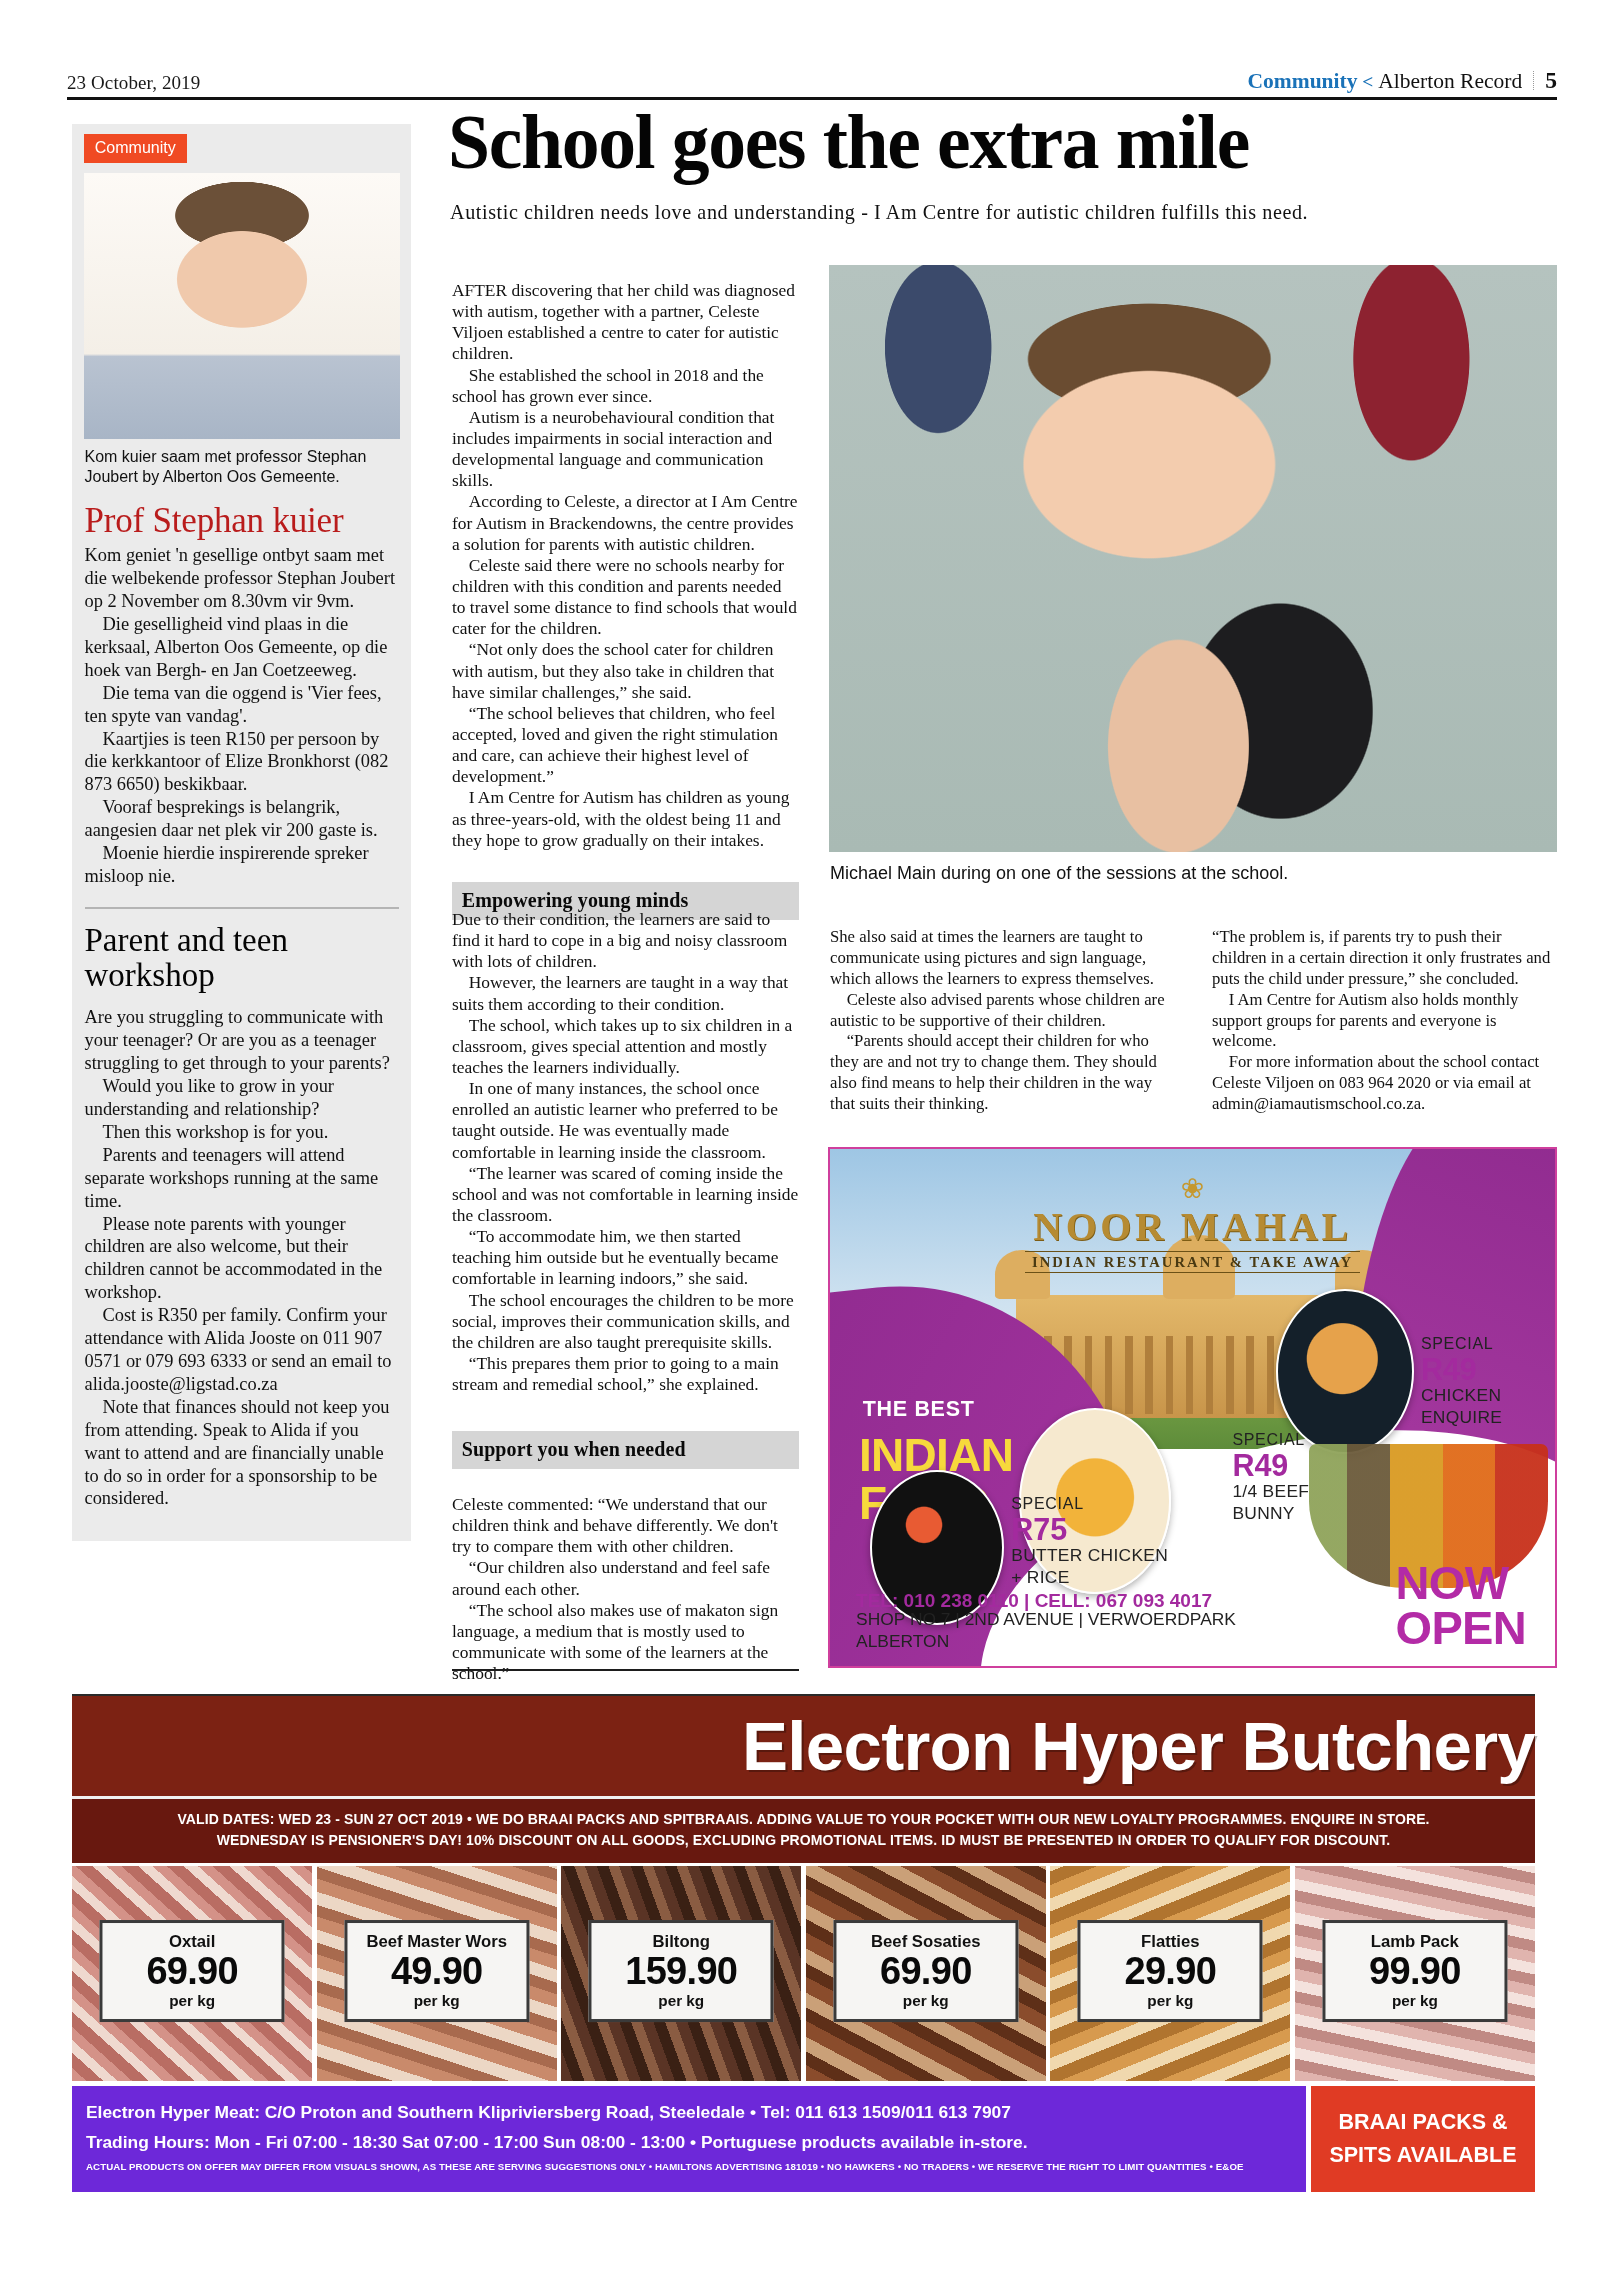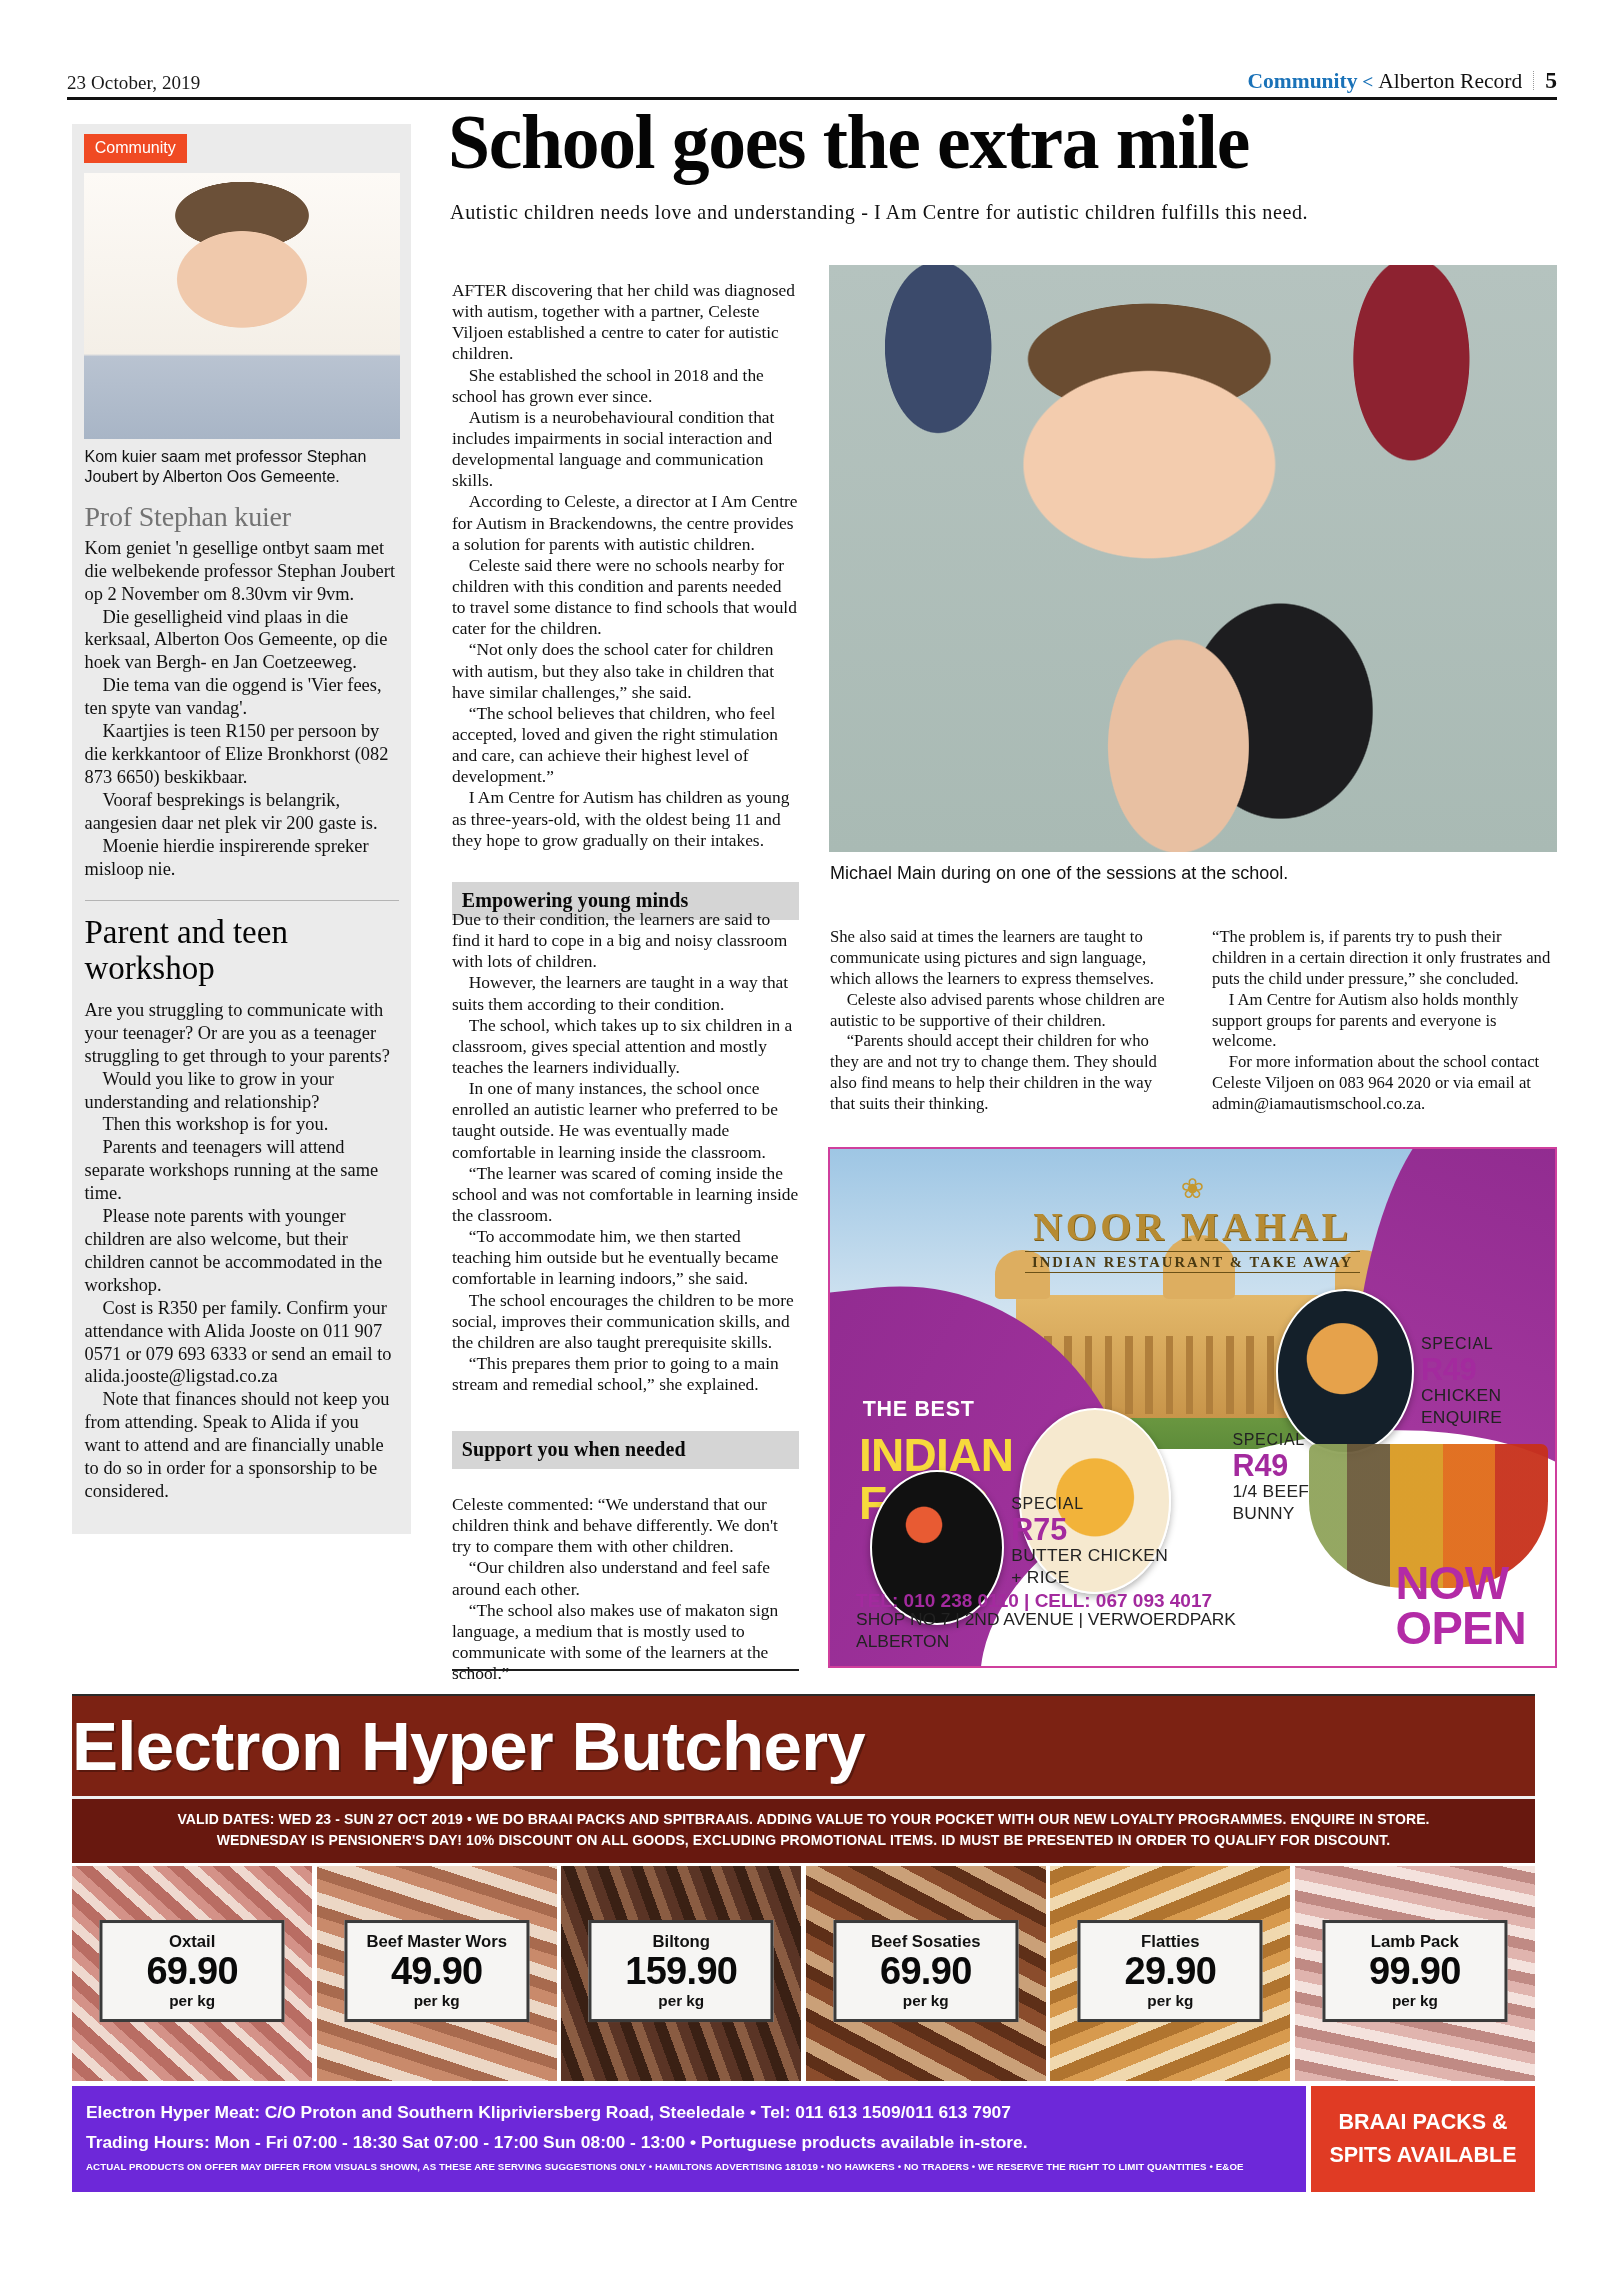--- a/index.html
+++ b/index.html
@@ -38,21 +38,21 @@
   }
   .sb-photo {
     margin: 9.7px 11.8px 0 11.8px; width: 316px; height: 266px;
     position: relative; overflow: hidden; background: #fdf8f2;
   }
   .sb-cap {
     font-family: "Liberation Sans", sans-serif; font-size: 16px; color: #111;
     line-height: 1.28; padding: 8.3px 11.8px 2.8px 12.5px;
   }
   .sb-h {
-    font-size: 28px; line-height: 1.06; padding: 11px 11.8px 4.2px 12.5px; color:#737373;
+    font-size: 35px; line-height: 1.06; padding: 11px 11.8px 4.2px 12.5px; color:#b91c1c;
     font-weight: normal; letter-spacing: -0.2px;
   }
   .sb-body { padding: 1.4px 12.5px 4.2px 12.5px; }
   .sb-body p {
     font-size: 18.4px; line-height: 1.245; color: #111; text-align: left;
   }
   .sb-body p + p { text-indent: 18px; }
   .sb-div { height: 1.4px; background: #b4b4b4; margin: 15.3px 12.5px 0 12.5px; }
   .sb-h2 { font-size: 33px; line-height: 1.08; padding: 14px 11.8px 11px 12.5px; color:#050505; font-weight:normal; }
 
@@ -174,21 +174,21 @@
   .nm-now { position:absolute; right:4%; bottom:3%; text-align:left;
     font-family:"Liberation Sans", sans-serif; font-size:47px; font-weight:bold;
     color:#b32ba6; line-height:.95; letter-spacing:-0.7px;}
 
   
   .butchery {
     position:absolute; left:72px; top:1694px; width:1463px; height:548px;
     background:#fff; border-top:2.1px solid #2a2a2a;
   }
   .bu-head {
-    background:#7c2213; height:103px; display:flex; align-items:center; justify-content:flex-start;
+    background:#7c2213; height:103px; display:flex; align-items:center; justify-content:flex-end;
     border-bottom: 3.5px solid #f0f0f0;
   }
   .bu-title {
     font-family:"Liberation Sans", sans-serif; font-weight:bold; color:#fff;
     font-size:69px; letter-spacing:-0.7px; text-shadow: 2.1px 2.1px 0 rgba(0,0,0,.28);
   }
   .bu-strip {
     background:#68180f; padding:9.7px 14px 11px 14px; text-align:center;
   }
   .bu-strip div {

